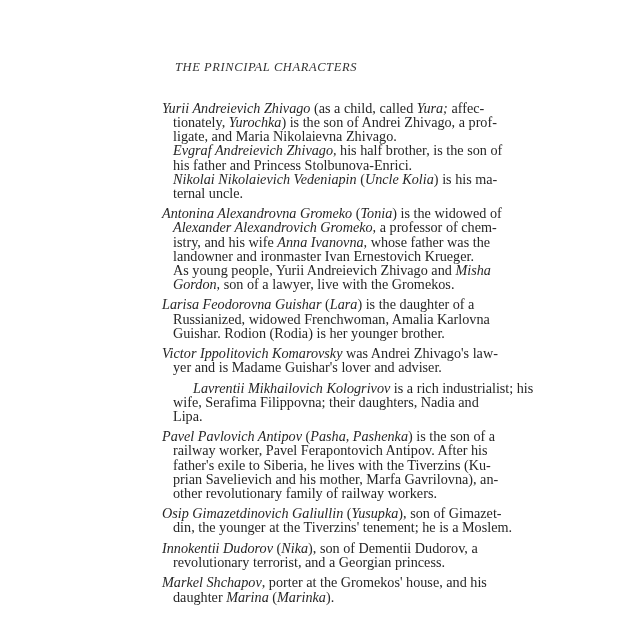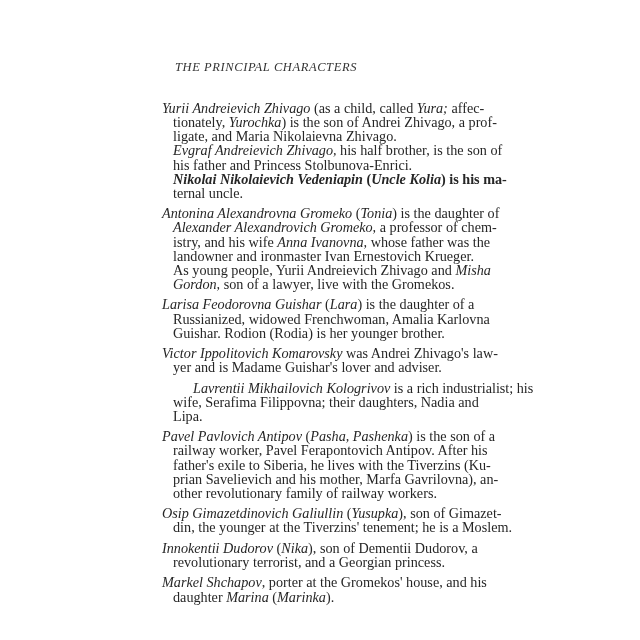--- a/index.html
+++ b/index.html
@@ -30,23 +30,23 @@
 <body>
 
 <div class="page">
   <div class="title" style="top:60px">THE PRINCIPAL CHARACTERS</div>
   <div id="text-block">
       <div class="line first justify" style="top: 100px;"><span class="i">Yurii Andreievich Zhivago</span><span> (as a child, called </span><span class="i">Yura;</span><span> affec-</span></div>
       <div class="line cont justify" style="top: 114px;"><span>tionately, </span><span class="i">Yurochka</span><span>) is the son of Andrei Zhivago, a prof-</span></div>
       <div class="line cont" style="top: 128px;"><span>ligate, and Maria Nikolaievna Zhivago.</span></div>
       <div class="line cont justify" style="top: 142px;"><span class="i">Evgraf Andreievich Zhivago,</span><span> his half brother, is the son of</span></div>
       <div class="line cont" style="top: 157px;"><span>his father and Princess Stolbunova-Enrici.</span></div>
-      <div class="line cont justify" style="top: 171px; font-weight: bold;"><span class="i">Nikolai Nikolaievich Vedeniapin</span><span> (</span><span class="i">Uncle Kolia</span><span>) is his ma-</span></div>
+      <div class="line cont justify" style="top: 171px;"><span class="i">Nikolai Nikolaievich Vedeniapin</span><span> (</span><span class="i">Uncle Kolia</span><span>) is his ma-</span></div>
       <div class="line cont" style="top: 185px;"><span>ternal uncle.</span></div>
-      <div class="line first justify" style="top: 205px;"><span class="i">Antonina Alexandrovna Gromeko</span><span> (</span><span class="i">Tonia</span><span>) is the daughter of</span></div>
+      <div class="line first justify" style="top: 205px;"><span class="i">Antonina Alexandrovna Gromeko</span><span> (</span><span class="i">Tonia</span><span>) is the widowed of</span></div>
       <div class="line cont justify" style="top: 219px;"><span class="i">Alexander Alexandrovich Gromeko,</span><span> a professor of chem-</span></div>
       <div class="line cont justify" style="top: 234px;"><span>istry, and his wife </span><span class="i">Anna Ivanovna,</span><span> whose father was the</span></div>
       <div class="line cont" style="top: 248px;"><span>landowner and ironmaster Ivan Ernestovich Krueger.</span></div>
       <div class="line cont justify" style="top: 262px;"><span>As young people, Yurii Andreievich Zhivago and </span><span class="i">Misha</span></div>
       <div class="line cont" style="top: 276px;"><span class="i">Gordon,</span><span> son of a lawyer, live with the Gromekos.</span></div>
       <div class="line first justify" style="top: 296px;"><span class="i">Larisa Feodorovna Guishar</span><span> (</span><span class="i">Lara</span><span>) is the daughter of a</span></div>
       <div class="line cont justify" style="top: 311px;"><span>Russianized, widowed Frenchwoman, Amalia Karlovna</span></div>
       <div class="line cont" style="top: 325px;"><span>Guishar. Rodion (Rodia) is her younger brother.</span></div>
       <div class="line first justify" style="top: 345px;"><span class="i">Victor Ippolitovich Komarovsky</span><span> was Andrei Zhivago's law-</span></div>
       <div class="line cont" style="top: 359px;"><span>yer and is Madame Guishar's lover and adviser.</span></div>

